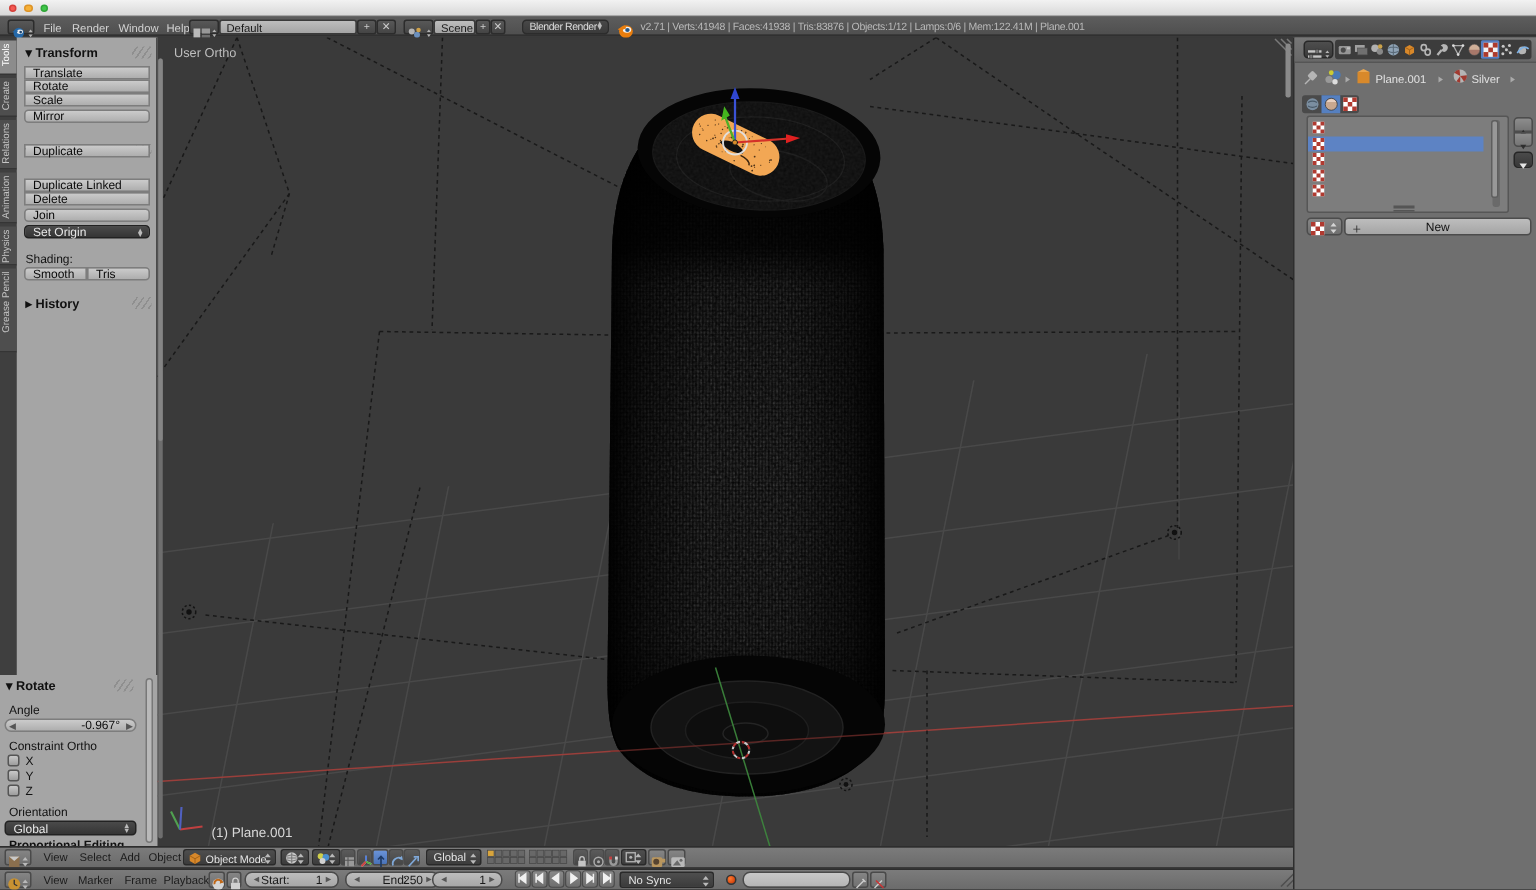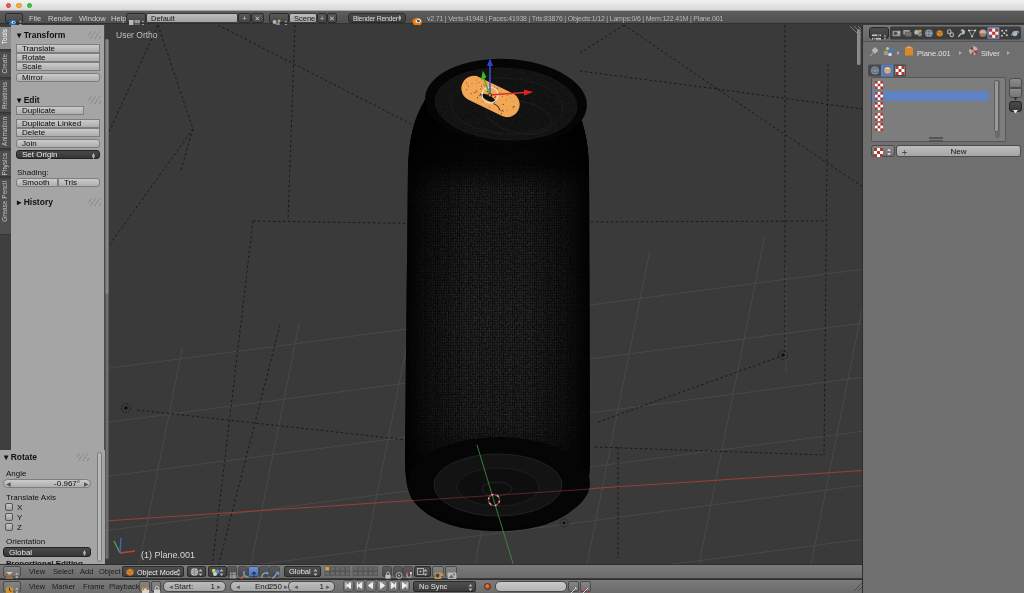--- a/index.html
+++ b/index.html
@@ -111,35 +111,35 @@
 <div class="abs pdec" style="left:88px;top:31px;width:13px;height:8px"></div>
     <div class="abs pdec" style="left:88px;top:96px;width:13px;height:8px"></div>
     <div class="abs pdec" style="left:88px;top:198px;width:13px;height:8px"></div>
     <div class="abs pdec" style="left:76px;top:453px;width:13px;height:8px"></div>
 <div class="abs phead" style="left:17px;top:30px">▾ Transform</div>
 <div class="abs tbtn" style="left:16px;top:44px;width:84px;height:9px;border-radius:0">Translate</div>
 <div class="abs tbtn" style="left:16px;top:53px;width:84px;height:9px;border-radius:0">Rotate</div>
 <div class="abs tbtn" style="left:16px;top:62px;width:84px;height:9px;border-radius:0">Scale</div>
 <div class="abs tbtn" style="left:16px;top:73px;width:84px;height:9px">Mirror</div>
 <div class="abs phead" style="left:17px;top:95px">▾ Edit</div>
-<div class="abs tbtn" style="left:16px;top:106px;width:68px;height:9px;border-radius:0">Duplicate</div>
+<div class="abs tbtn" style="left:16px;top:96px;width:84px;height:9px;border-radius:0">Duplicate</div>
 <div class="abs tbtn" style="left:16px;top:119px;width:84px;height:9px;border-radius:0">Duplicate Linked</div>
 <div class="abs tbtn" style="left:16px;top:128px;width:84px;height:9px;border-radius:0">Delete</div>
 <div class="abs tbtn" style="left:16px;top:139px;width:84px;height:9px">Join</div>
 <div class="abs ddark" style="left:16px;top:150px;width:84px;height:9px">Set Origin<span class="arrows" style="top:2px">▲<br>▼</span></div>
 <div class="abs tlabel" style="left:17px;top:168px">Shading:</div>
 <div class="abs tbtn" style="left:16px;top:178px;width:42px;height:9px;border-radius:3px 0 0 3px">Smooth</div>
 <div class="abs tbtn" style="left:58px;top:178px;width:42px;height:9px;border-radius:0 3px 3px 0">Tris</div>
 <div class="abs phead" style="left:17px;top:197px">▸ History</div>
 <div class="abs phead" style="left:4px;top:452px">▾ Rotate</div>
 <div class="abs tlabel" style="left:6px;top:469px">Angle</div>
 <div class="abs tbtn" style="left:3px;top:479px;width:88px;height:9px;border-radius:5px;justify-content:flex-end;padding-right:10px">-0.967°</div>
 <div class="abs" style="left:6px;top:480px;font-size:6px;color:#555">◀</div>
 <div class="abs" style="left:84px;top:480px;font-size:6px;color:#555">▶</div>
-<div class="abs tlabel" style="left:6px;top:493px">Translate Axis</div>
+<div class="abs tlabel" style="left:6px;top:493px">Constraint Ortho</div>
 <div class="abs" style="left:5px;top:503px;width:8px;height:8px;background:linear-gradient(#c8c8c8,#9d9d9d);border:1px solid #555;border-radius:2px"></div>
 <div class="abs tlabel" style="left:17px;top:503px">X</div>
 <div class="abs" style="left:5px;top:513px;width:8px;height:8px;background:linear-gradient(#c8c8c8,#9d9d9d);border:1px solid #555;border-radius:2px"></div>
 <div class="abs tlabel" style="left:17px;top:513px">Y</div>
 <div class="abs" style="left:5px;top:523px;width:8px;height:8px;background:linear-gradient(#c8c8c8,#9d9d9d);border:1px solid #555;border-radius:2px"></div>
 <div class="abs tlabel" style="left:17px;top:523px">Z</div>
 <div class="abs tlabel" style="left:6px;top:537px">Orientation</div>
 <div class="abs ddark" style="left:3px;top:547px;width:88px;height:10px">Global<span class="arrows" style="top:2px">▲<br>▼</span></div>
 <div class="abs phead" style="left:6px;top:559px;font-size:8px">Proportional Editing</div>
 <div class="abs" style="left:97px;top:452px;width:5px;height:110px;background:#b9b9b9;border:1px solid #787878;border-radius:3px"></div>

